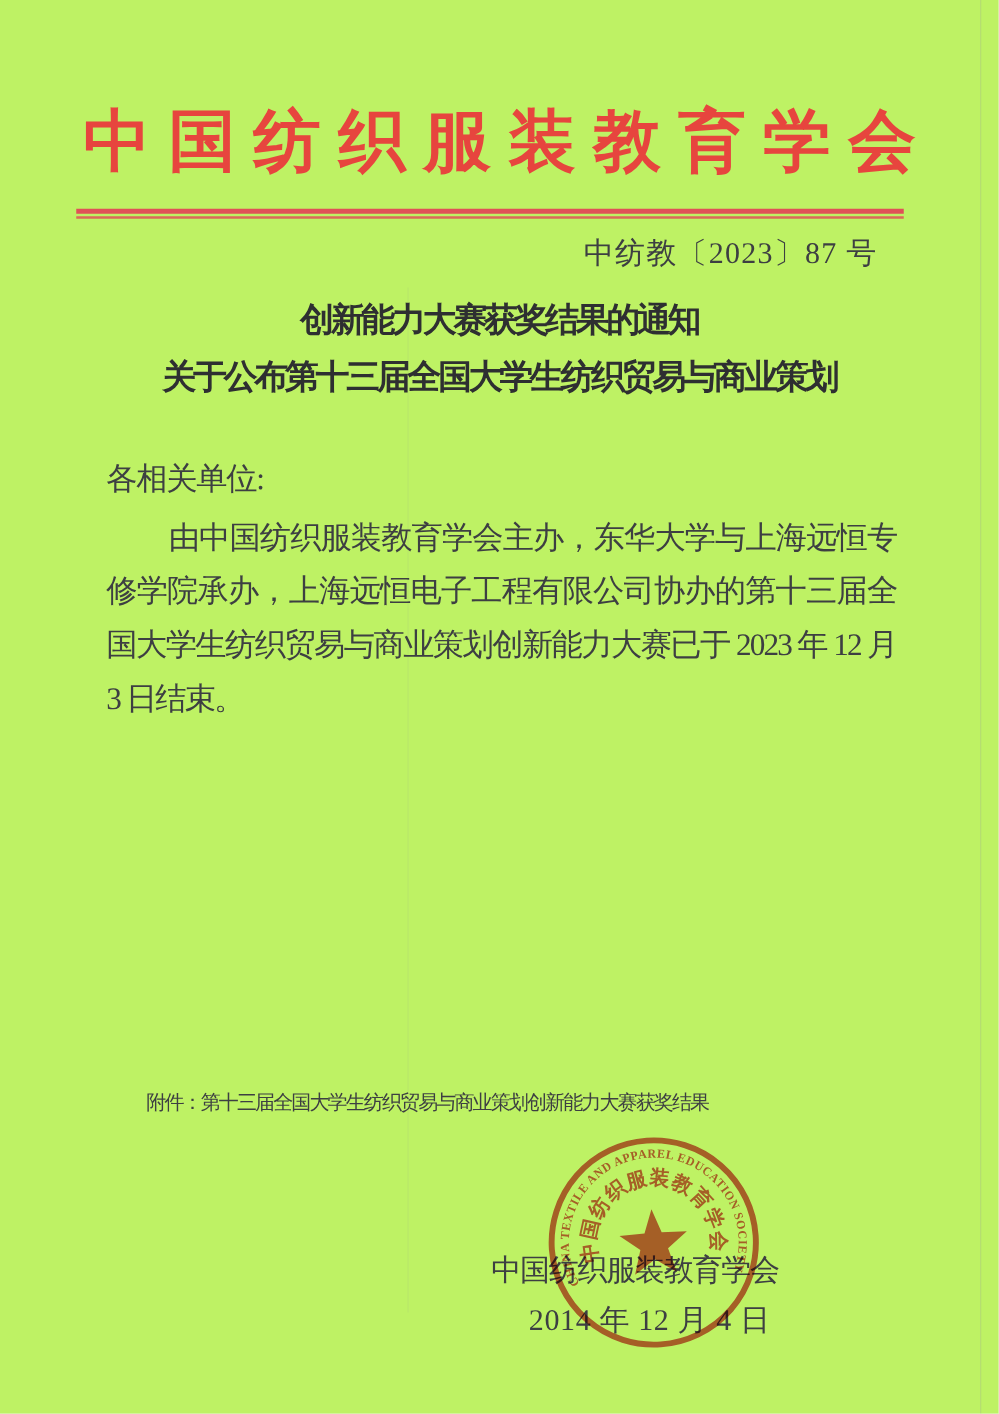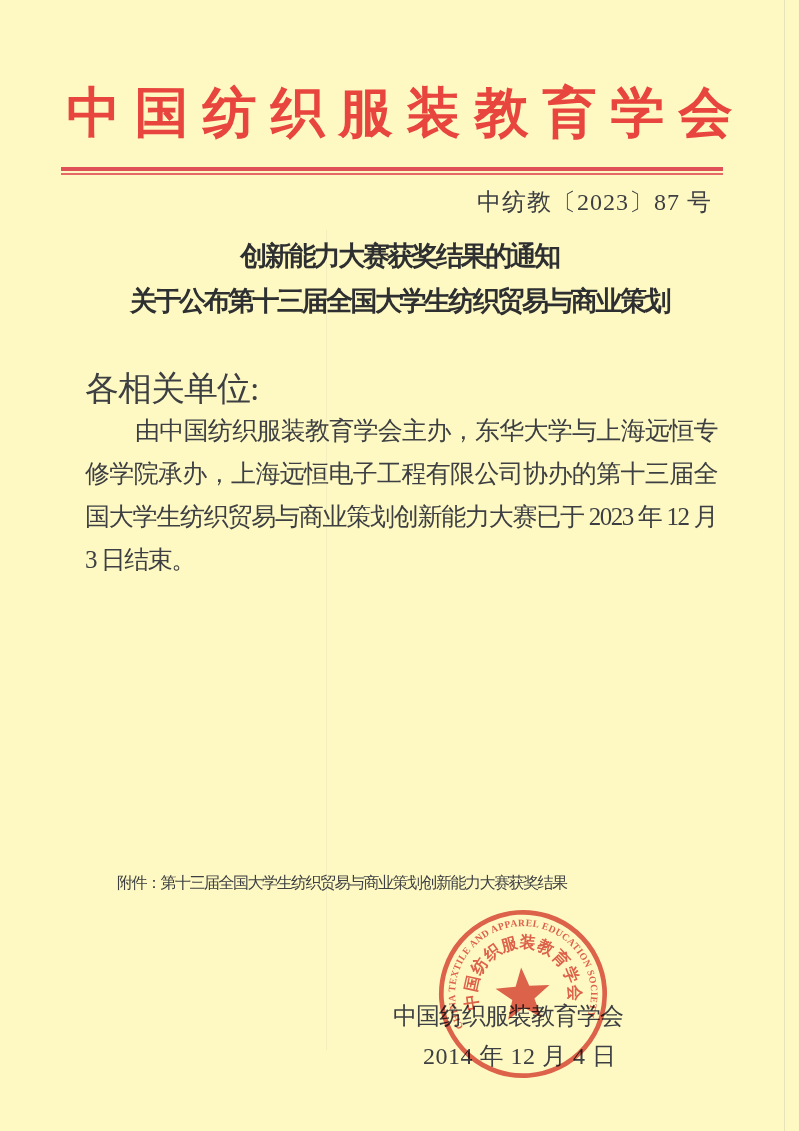--- a/index.html
+++ b/index.html
@@ -5,53 +5,53 @@
   html,body{margin:0;padding:0;}
   body{
     width:799px;height:1131px;
     background:#f2f2f4;
     font-family:"Liberation Serif","DejaVu Serif",serif;
     overflow:hidden;
   }
   .page{
     position:relative;
     width:799px;height:1131px;
-    background:#fef9c3;
+    background:#bef264;
     overflow:hidden;
   }
   
   .fold{position:absolute;width:1px;background:rgba(150,150,160,.22);}
   .fold-right{left:784px;top:0;height:1131px;}
   .fold-mid{left:326px;top:230px;height:820px;background:rgba(150,150,160,.10);}
 
   .org-header{
     position:absolute;top:80px;left:0;width:799px;
     text-align:center;text-indent:14px;
     font-size:54px;line-height:66px;font-weight:bold;
     letter-spacing:14px;color:#e7453e;
     white-space:nowrap;
   }
   .red-rule{position:absolute;left:61px;top:167px;width:662px;}
   .red-rule .thick{height:4px;background:#e05157;}
   .red-rule .thin{height:2px;background:#e05157;margin-top:2px;opacity:.85;}
 
   .doc-number{
-    position:absolute;top:186px;right:87px;
+    position:absolute;top:186px;right:97px;
     font-size:24px;color:#3d3f42;letter-spacing:1px;
     white-space:nowrap;
     font-family:Liberation Serif, serif;
   }
   .doc-title{
     position:absolute;top:234px;left:0;width:799px;
     text-align:center;font-weight:bold;color:#2e2f31;
     font-size:27px;line-height:45px;letter-spacing:-2.5px;
   }
   .salutation{
     position:absolute;left:85px;top:366px;
-    font-size:34px;color:#3d3f42;letter-spacing:-1px;text-align:right;
+    font-size:25px;color:#3d3f42;letter-spacing:-1px;text-align:right;
   }
   .body-text{
     position:absolute;left:85px;top:409px;width:632px;
     font-size:25px;line-height:43px;color:#3d3f42;
     letter-spacing:-1.5px;text-align:justify;
   }
   .body-text p{margin:0;text-indent:2em;}
   .attachment{
     position:absolute;left:85px;top:861px;width:632px;
     font-size:16px;line-height:43px;color:#3d3f42;

